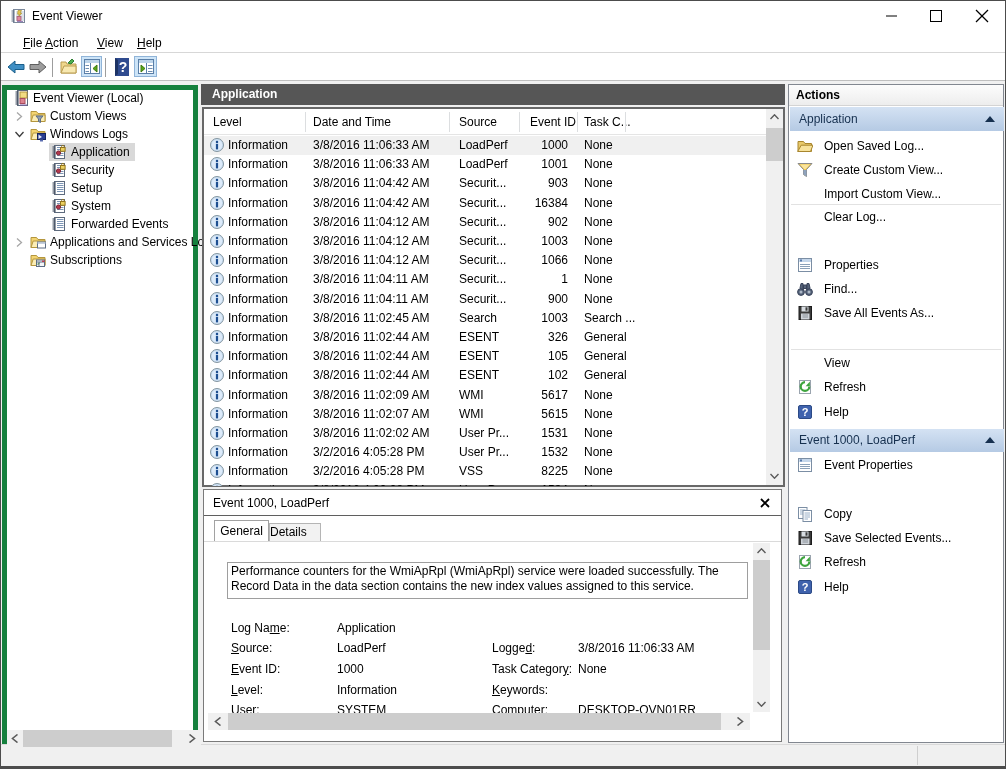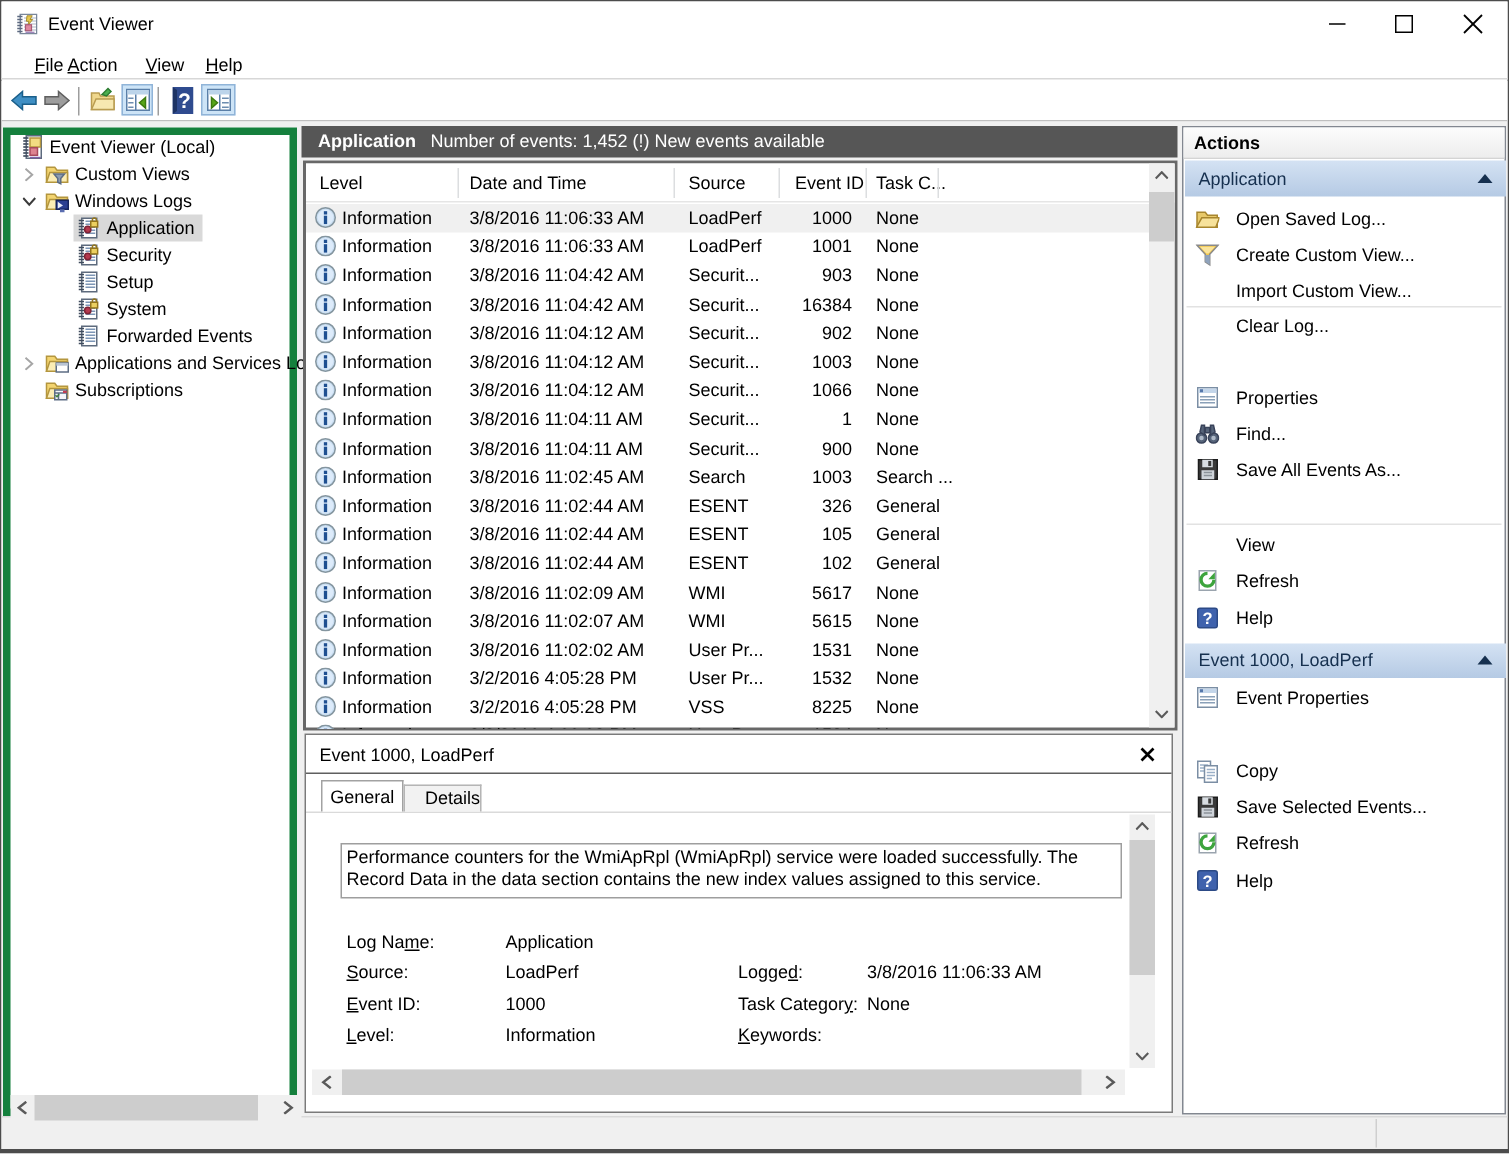--- a/index.html
+++ b/index.html
@@ -263,21 +263,20 @@
         <path d="M6.5 0.5 L1.5 4.5 L6.5 8.5" fill="none" stroke="#5a5a5a" stroke-width="1.6"></path>
       </svg>
   <div style="position:absolute;left:16px;top:0;width:149px;height:17px;background:#cdcdcd"></div>
   <svg style="position:absolute;left:181px;top:4px" width="8" height="9" viewBox="0 0 8 9">
         <path d="M1.5 0.5 L6.5 4.5 L1.5 8.5" fill="none" stroke="#5a5a5a" stroke-width="1.6"></path>
       </svg>
  </div>
 </div>
 <div id="darkband">
     <b style="position:absolute;left:11px">Application</b>
-    <span style="position:absolute;left:86px">Number of events: 1,452 (!) New events available</span>
   </div>
 <div id="tablebox">
  <div style="position:absolute;left:0;top:0;width:579px;height:26px;background:#fff;border-bottom:1px solid #e5e5e5">
   <span style="position:absolute;left:9px;top:6px">Level</span>
   <span style="position:absolute;left:109px;top:6px">Date and Time</span>
   <span style="position:absolute;left:255px;top:6px">Source</span>
   <span style="position:absolute;left:326px;top:6px">Event ID</span>
   <span style="position:absolute;left:380px;top:6px">Task C...</span>
   <div class="hsep" style="left:101px"></div>
   <div class="hsep" style="left:245px"></div>
@@ -486,37 +485,43 @@
  </div>
 </div>
 <div id="detailbox">
  <div style="position:absolute;left:0;top:0;width:577px;height:26px;border-bottom:1px solid #5f5f5f">
   <span style="position:absolute;left:9px;top:6px">Event 1000, LoadPerf</span>
   <svg style="position:absolute;left:556px;top:8px" width="10" height="10" viewBox="0 0 10 10">
         <path d="M1 1 L9 9 M9 1 L1 9" stroke="#000" stroke-width="1.8"></path>
       </svg>
  </div>
  <div style="position:absolute;left:10px;top:30px;width:55px;height:21px;background:#fff;border:1px solid #a2a2a2;border-bottom:none;z-index:3;text-align:center"><span style="line-height:21px">General</span></div>
- <div style="position:absolute;left:65px;top:33px;width:52px;height:18px;background:#f2f2f2;border:1px solid #b5b5b5;border-bottom:none;z-index:2;text-align:right"><span style="line-height:17px">Details</span></div>
+ <div style="position:absolute;left:65px;top:33px;width:52px;height:18px;background:#f2f2f2;border:1px solid #b5b5b5;border-bottom:none;z-index:2;text-align:left"><span style="line-height:17px">Details</span></div>
  <div style="position:absolute;left:0px;top:51px;width:577px;height:1px;background:#dadada;z-index:1"></div>
  <div style="position:absolute;left:23px;top:72px;width:521px;height:37px;border:1px solid #9e9e9e"></div>
  <div style="position:absolute;left:27px;top:74px;width:514px;line-height:15px">Performance counters for the WmiApRpl (WmiApRpl) service were loaded successfully. The Record Data in the data section contains the new index values assigned to this service.</div>
  <div class="flbl" style="position:absolute;left:27px;top:131px">Log Na<u>m</u>e:</div>
     <div style="position:absolute;left:133px;top:131px">Application</div>
  <div class="flbl" style="position:absolute;left:27px;top:151px"><u>S</u>ource:</div>
     <div style="position:absolute;left:133px;top:151px">LoadPerf</div>
  <div class="flbl" style="position:absolute;left:288px;top:151px">Logge<u>d</u>:</div>
     <div style="position:absolute;left:374px;top:151px">3/8/2016 11:06:33 AM</div>
  <div class="flbl" style="position:absolute;left:27px;top:172px"><u>E</u>vent ID:</div>
     <div style="position:absolute;left:133px;top:172px">1000</div>
  <div class="flbl" style="position:absolute;left:288px;top:172px">Task Categor<u>y</u>:</div>
     <div style="position:absolute;left:374px;top:172px">None</div>
  <div class="flbl" style="position:absolute;left:27px;top:193px"><u>L</u>evel:</div>
     <div style="position:absolute;left:133px;top:193px">Information</div>
  <div class="flbl" style="position:absolute;left:288px;top:193px"><u>K</u>eywords:</div>
+ <div style="position:absolute;left:0;top:207px;width:549px;height:16px;overflow:hidden">
+  <div class="flbl" style="position:absolute;left:27px;top:6px"><u>U</u>ser:</div>
+      <div style="position:absolute;left:133px;top:6px">SYSTEM</div>
+  <div class="flbl" style="position:absolute;left:288px;top:6px">Compute<u>r</u>:</div>
+      <div style="position:absolute;left:374px;top:6px">DESKTOP-QVN01RR</div>
+ </div>
  <div style="position:absolute;left:549px;top:53px;width:17px;height:169px;background:#f0f0f0">
   <svg style="position:absolute;left:4px;top:5px" width="9" height="6" viewBox="0 0 9 6">
         <path d="M0.5 5 L4.5 0.8 L8.5 5" fill="none" stroke="#5a5a5a" stroke-width="1.4"></path>
       </svg>
   <div style="position:absolute;left:0;top:17px;width:17px;height:90px;background:#cdcdcd"></div>
   <svg style="position:absolute;left:4px;top:158px" width="9" height="6" viewBox="0 0 9 6">
         <path d="M0.5 1 L4.5 5.2 L8.5 1" fill="none" stroke="#5a5a5a" stroke-width="1.4"></path>
       </svg>
  </div>
  <div style="position:absolute;left:4px;top:223px;width:542px;height:17px;background:#f0f0f0">

